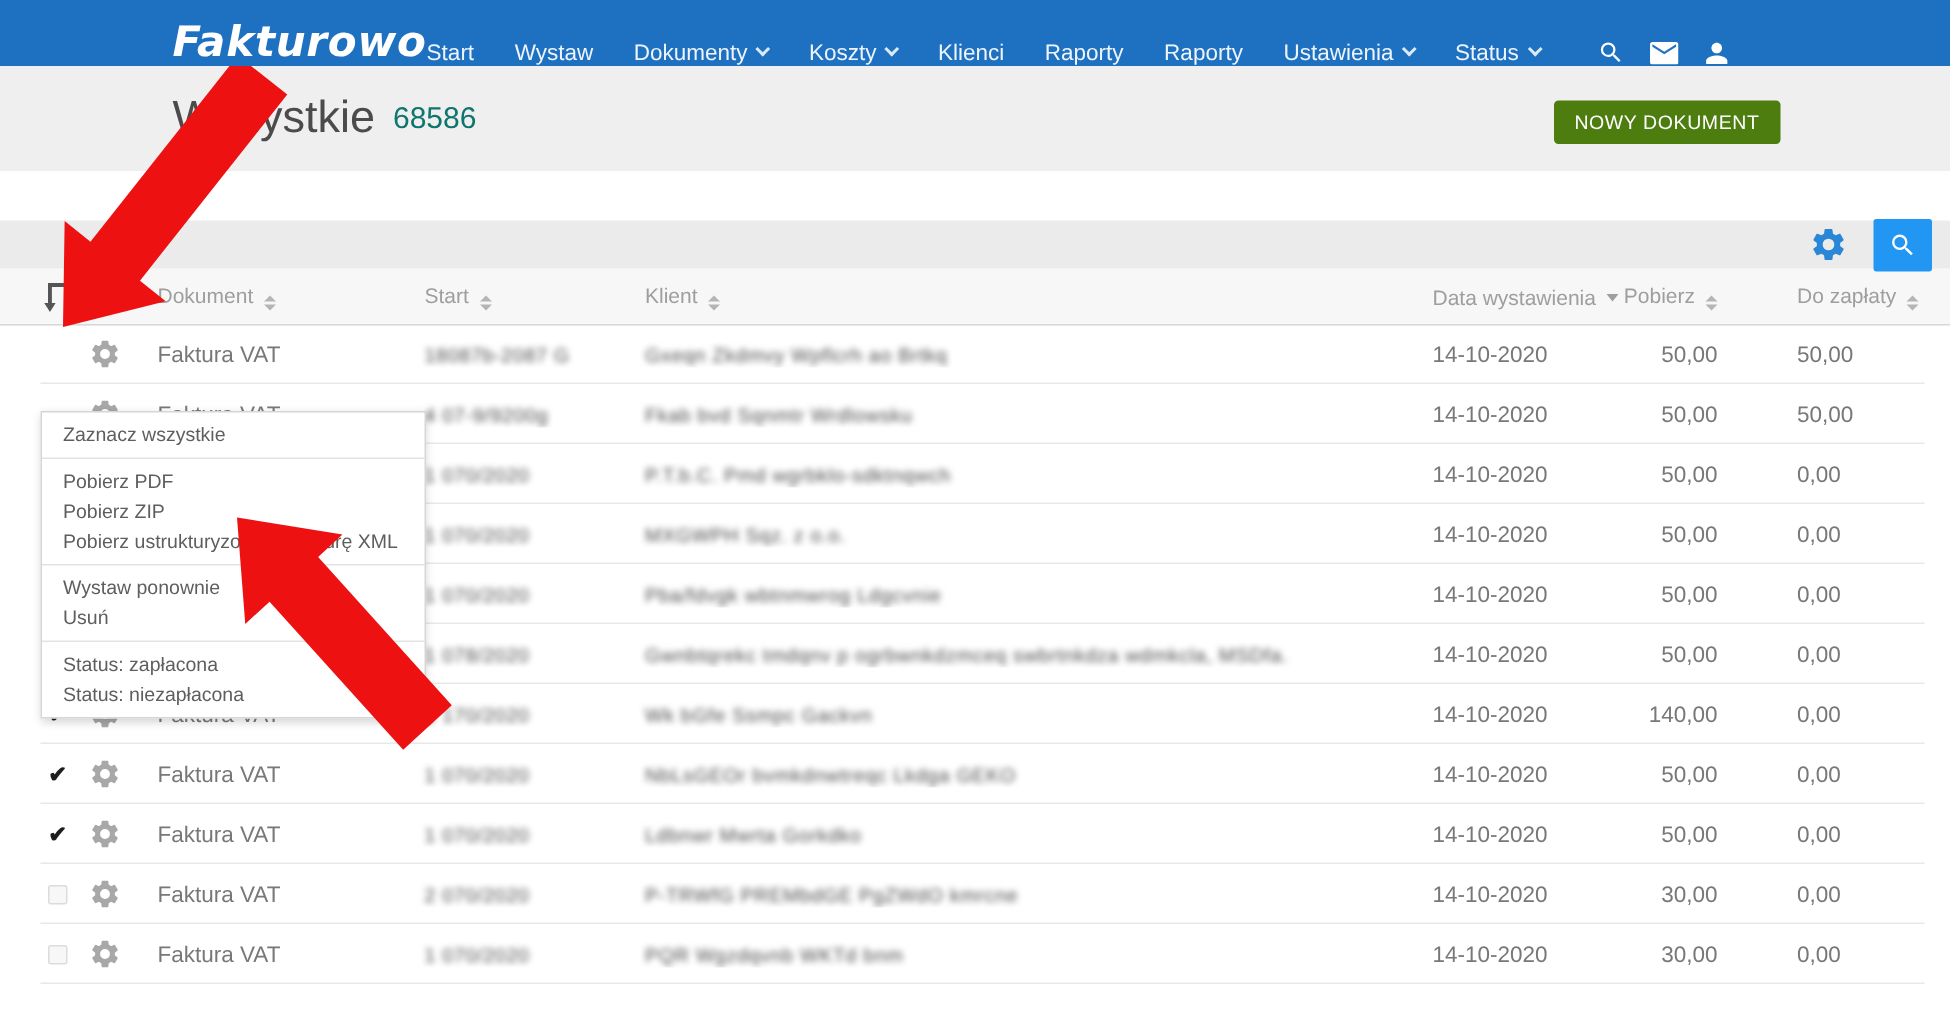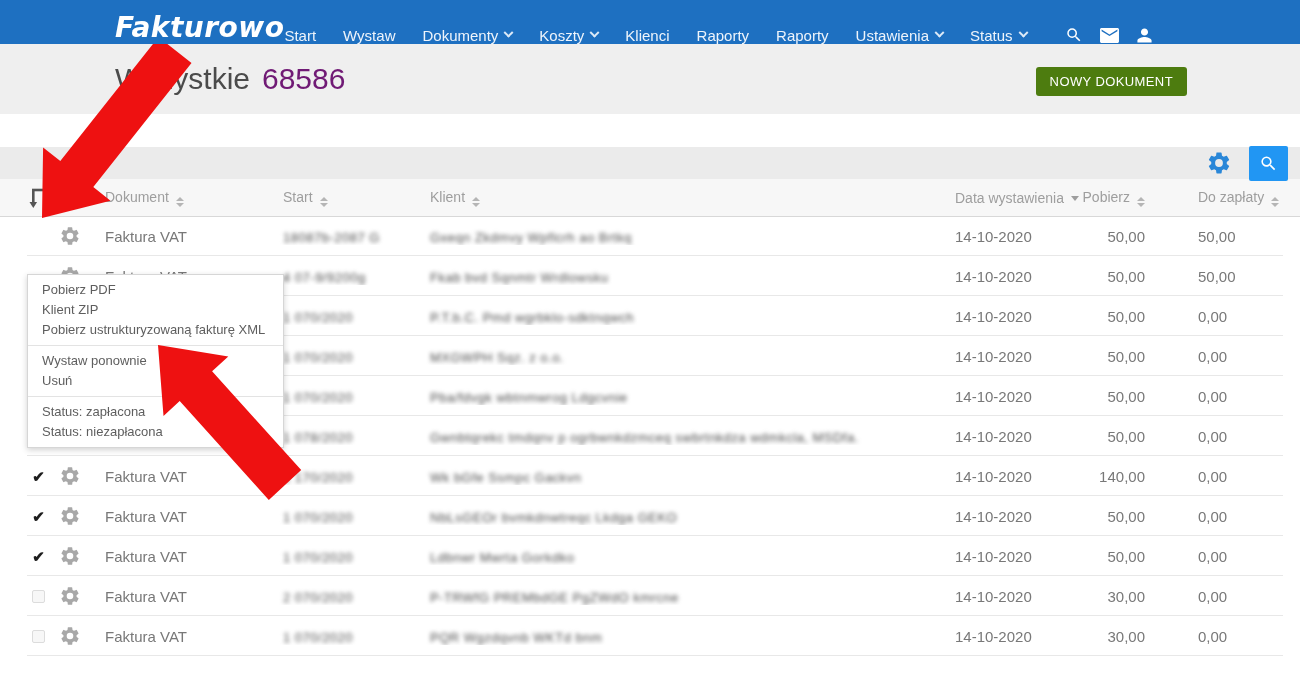--- a/index.html
+++ b/index.html
@@ -15,21 +15,21 @@
   .nav-links a { color:#eef4fb; text-decoration:none; font-size:15px;
     display:inline-flex; align-items:center; gap:7px; white-space:nowrap; }
   .chev { width:7px; height:7px; border-right:2px solid #dce9f7;
     border-bottom:2px solid #dce9f7; transform:rotate(45deg) translate(-2px,-2px); display:inline-block; }
   .nav-icons { display:flex; align-items:center; gap:17px; margin-left:38px; }
   .nav-icons svg { display:block; }
 
   
   .title-band { height:70px; background:#efefef; display:flex; align-items:center; position:relative; }
   .page-title { margin-left:115px; font-size:30px; color:#4b4b4b; }
-  .page-count { margin-left:12px; font-size:30px; color:#701a75; }
+  .page-count { margin-left:12px; font-size:20px; color:#0f766e; }
   .new-doc-btn { position:absolute; right:113px; top:23px; background:#4d7c0f;
     color:#fff; border:none; border-radius:3px; font-size:13px; letter-spacing:.4px;
     padding:7px 14px; font-family:inherit; cursor:pointer;text-align:center; }
 
   .white-gap { height:33px; background:#fff; }
 
   
   .toolbar { position:relative; height:32px; background:#ebebeb; }
   .toolbar .gear-btn { position:absolute; right:68px; top:3px; background:none; border:none; cursor:pointer; }
   .toolbar .search-btn { position:absolute; right:12px; top:-1px; width:39px; height:35px;
@@ -406,22 +406,25 @@
         <div class="cell c-kli"><span class="blur">PQR Wgzdqvnb WKTd bnm</span></div>
         <div class="cell c-dat">14-10-2020</div>
         <div class="cell c-bru">30,00</div>
         <div class="cell c-zap">0,00</div>
       </div>
     </div>
   </div>
 
   <div class="menu">
     <ul>
+      <li>Zaznacz wszystkie</li>
+    </ul>
+    <ul>
       <li>Pobierz PDF</li>
-      <li>Klient ZIP</li>
+      <li>Pobierz ZIP</li>
       <li>Pobierz ustrukturyzowaną fakturę XML</li>
     </ul>
     <ul>
       <li>Wystaw ponownie</li>
       <li>Usuń</li>
     </ul>
     <ul>
       <li>Status: zapłacona</li>
       <li>Status: niezapłacona</li>
     </ul>

